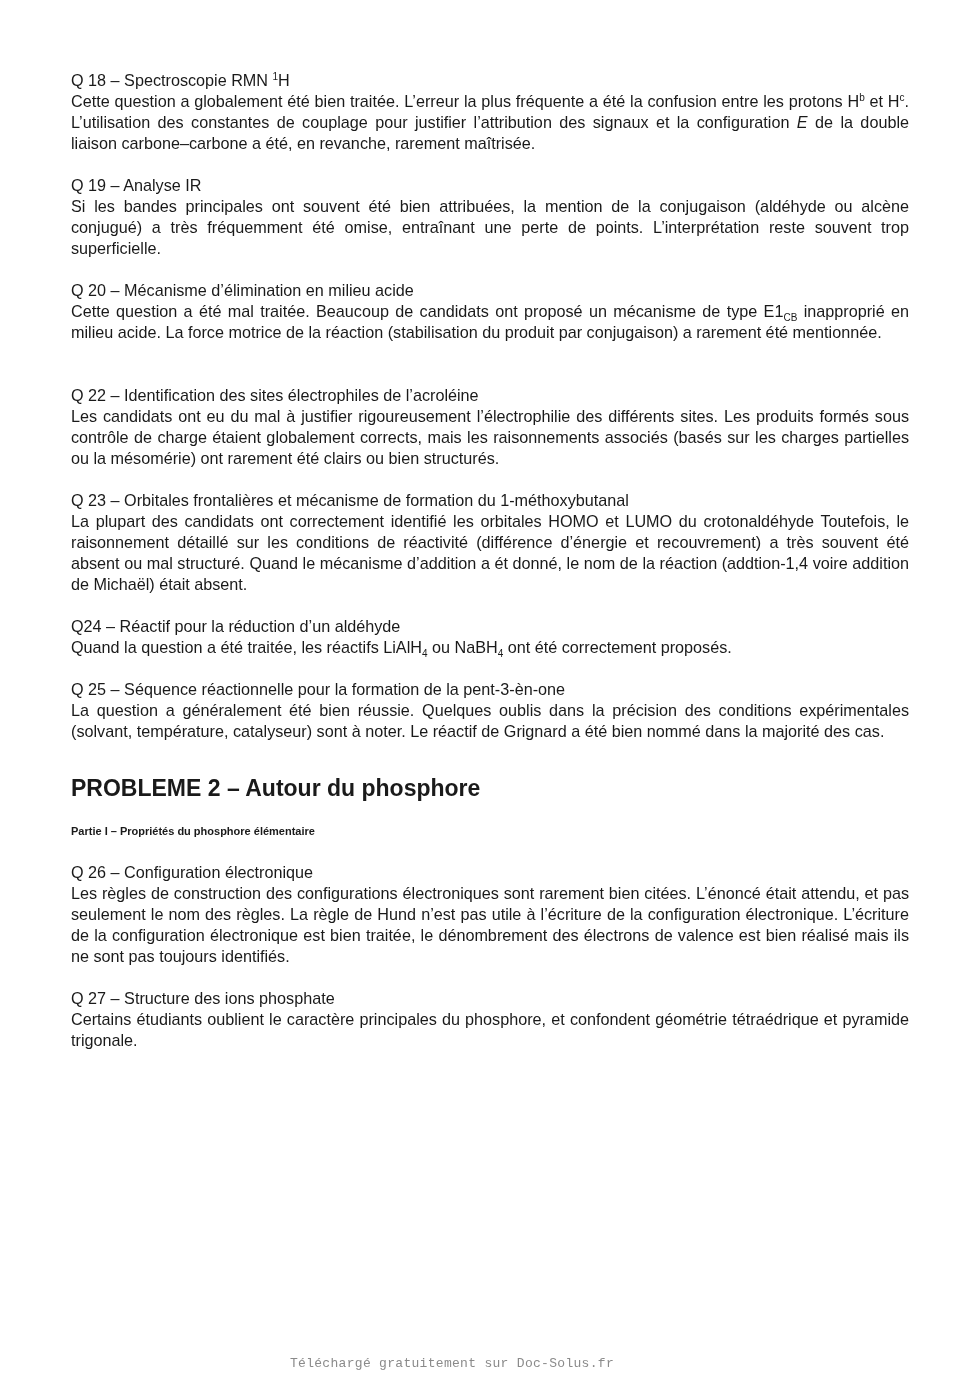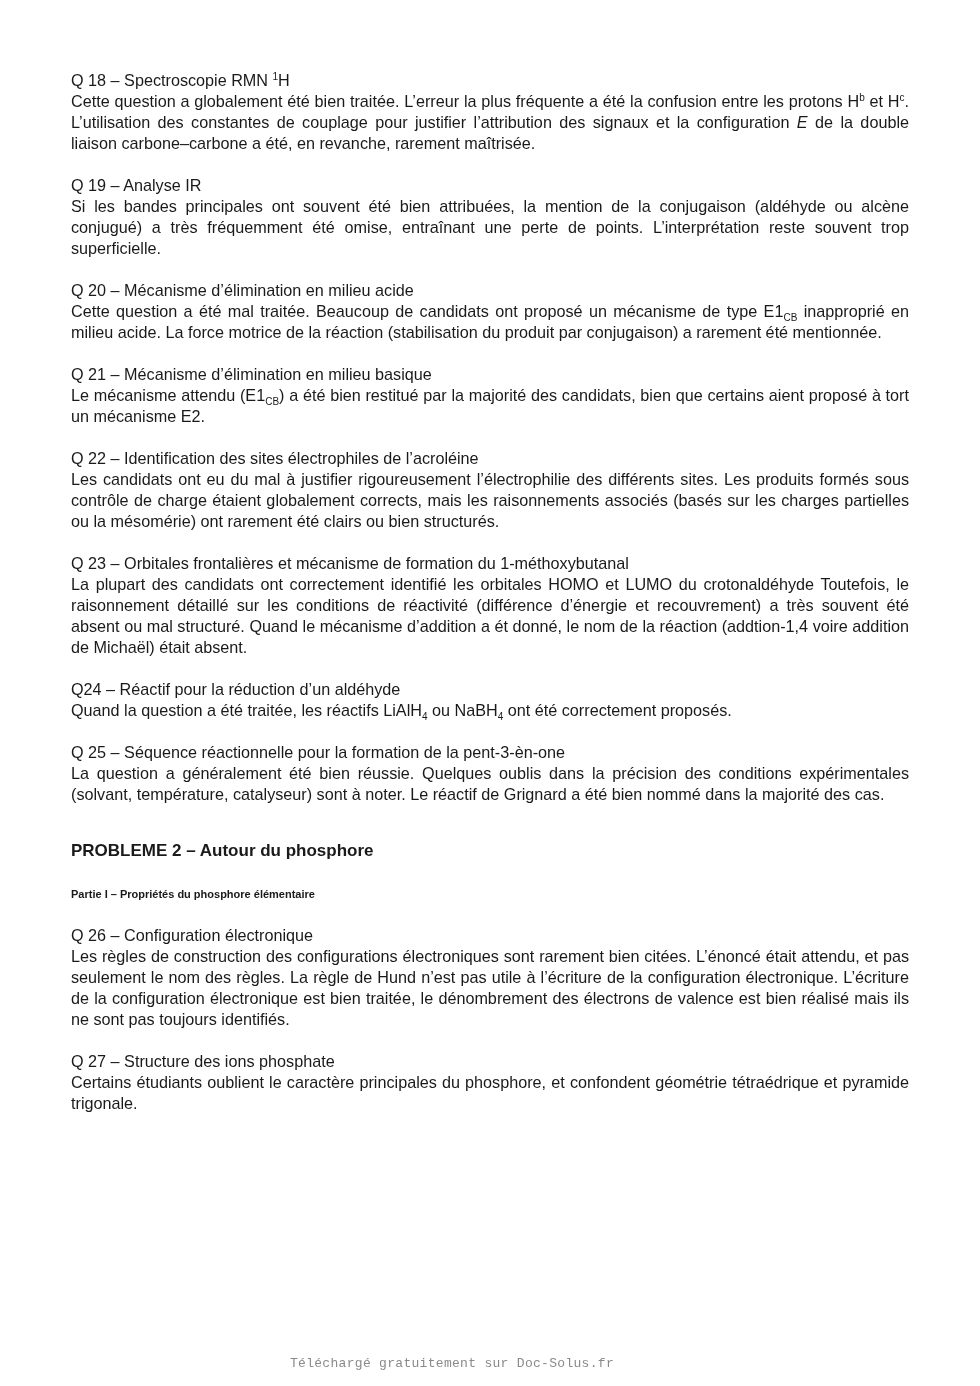--- a/index.html
+++ b/index.html
@@ -4,21 +4,21 @@
 <style>
   html, body { margin: 0; padding: 0; background: #ffffff; }
   body { width: 980px; height: 1386px; position: relative; overflow: hidden;
          font-family: "Liberation Sans", sans-serif; color: #1a1a1a; }
   .page { position: absolute; left: 71px; top: 70px; width: 838px; }
   .q { margin: 0; }
   .q-title { font-size: 16.2px; line-height: 21px; display: block; }
   .q-body { font-size: 16.2px; line-height: 21px; text-align: justify; margin: 0; }
   .gap { height: 21px; }
   .gap2 { height: 34px; }
-  .h1 { font-weight: bold; font-size: 17px; line-height: 24px; margin: 0; }
+  .h1 { font-weight: bold; font-size: 23px; line-height: 24px; margin: 0; }
   .h2 { font-weight: bold; font-size: 11px; line-height: 22px; margin: 0; }
   sub, sup { font-size: 10px; line-height: 0; }
   .footer { position: absolute; left: 0; width: 904px; top: 1356px; text-align: center;
             font-family: "Liberation Mono", monospace; font-size: 13px; color: #8a8a8a; letter-spacing: 0.3px; }
 </style>
 </head>
 <body>
 
 <div class="page">
 
@@ -33,24 +33,20 @@
     <p class="q-body">Si les bandes principales ont souvent été bien attribuées, la mention de la conjugaison (aldéhyde ou alcène conjugué) a très fréquemment été omise, entraînant une perte de points. L’interprétation reste souvent trop superficielle.</p>
   </div>
   <div class="gap"></div>
 
   <div class="q">
     <span class="q-title">Q 20 – Mécanisme d’élimination en milieu acide</span>
     <p class="q-body"><span>Cette question a été mal traitée. Beaucoup de candidats ont proposé un mécanisme de type E1</span><sub>CB</sub><span> inapproprié en milieu acide. La force motrice de la réaction (stabilisation du produit par conjugaison) a rarement été mentionnée.</span></p>
   </div>
   <div class="gap"></div>
 
-  <div class="q">
-    <span class="q-title">Q 21 – Mécanisme d’élimination en milieu basique</span>
-    <p class="q-body"><span>Le mécanisme attendu (E1</span><sub>CB</sub><span>) a été bien restitué par la majorité des candidats, bien que certains aient proposé à tort un mécanisme E2.</span></p>
-  </div>
   <div class="gap"></div>
 
   <div class="q">
     <span class="q-title">Q 22 – Identification des sites électrophiles de l’acroléine</span>
     <p class="q-body">Les candidats ont eu du mal à justifier rigoureusement l’électrophilie des différents sites. Les produits formés sous contrôle de charge étaient globalement corrects, mais les raisonnements associés (basés sur les charges partielles ou la mésomérie) ont rarement été clairs ou bien structurés.</p>
   </div>
   <div class="gap"></div>
 
   <div class="q">
     <span class="q-title">Q 23 – Orbitales frontalières et mécanisme de formation du 1-méthoxybutanal</span>

